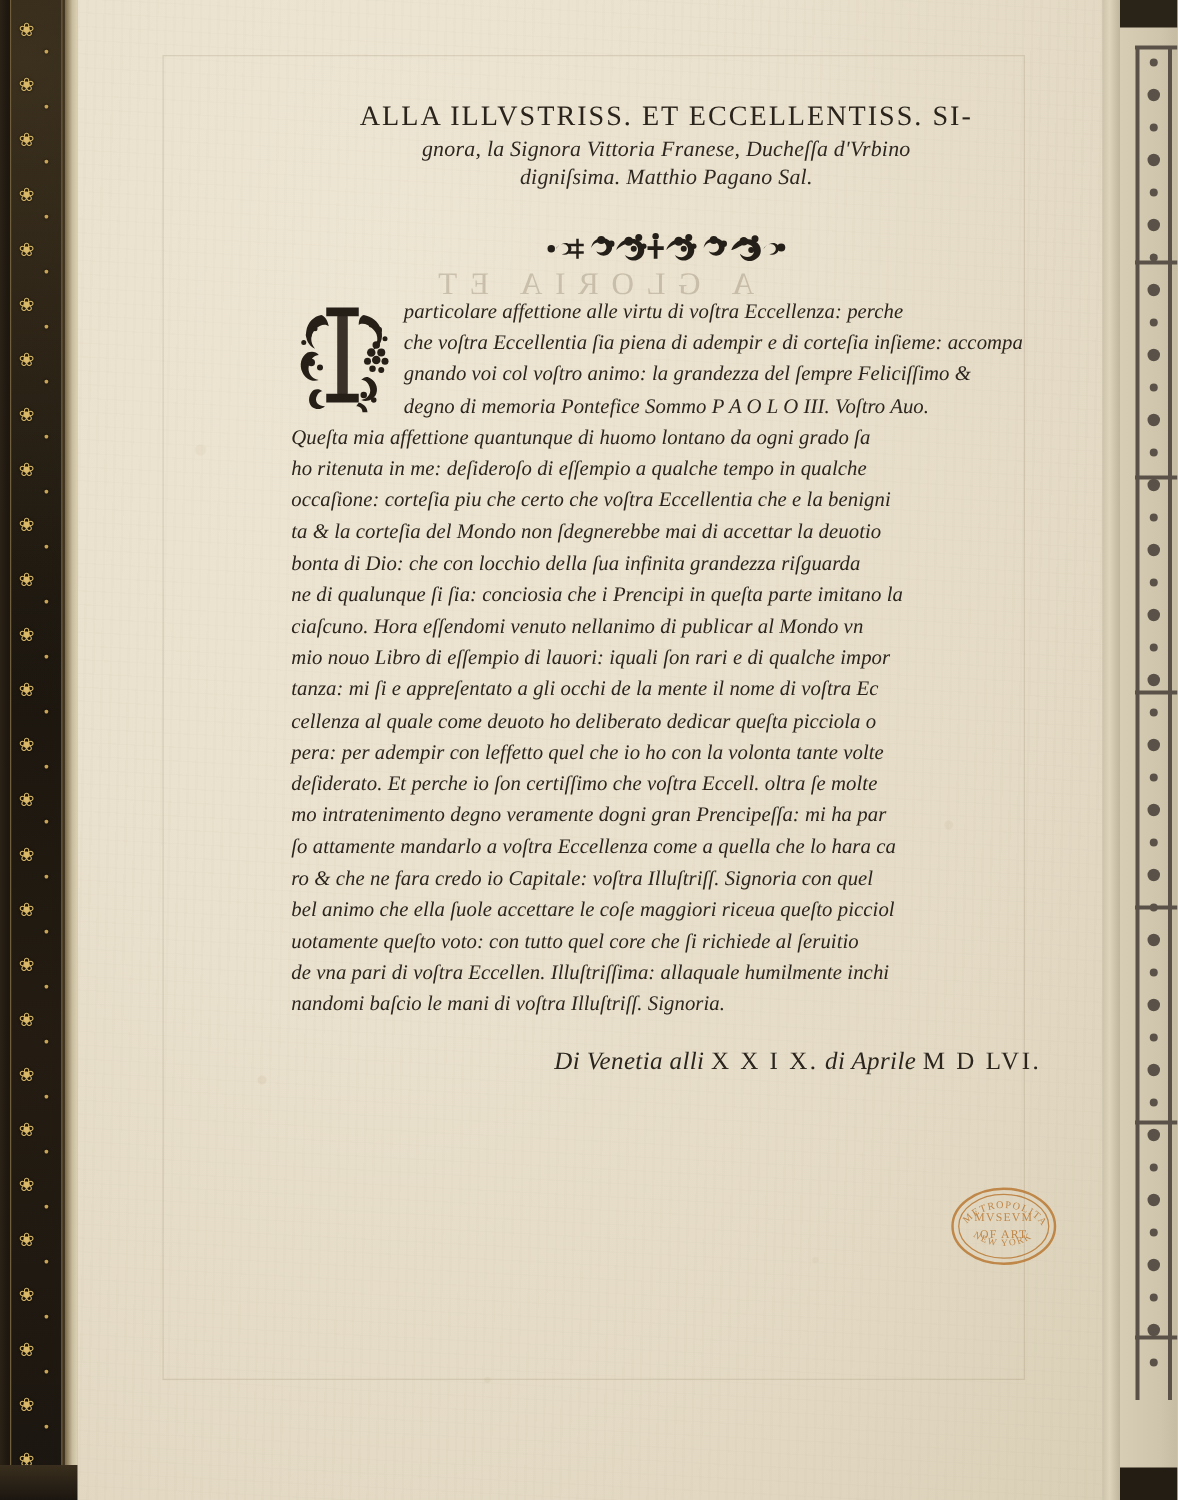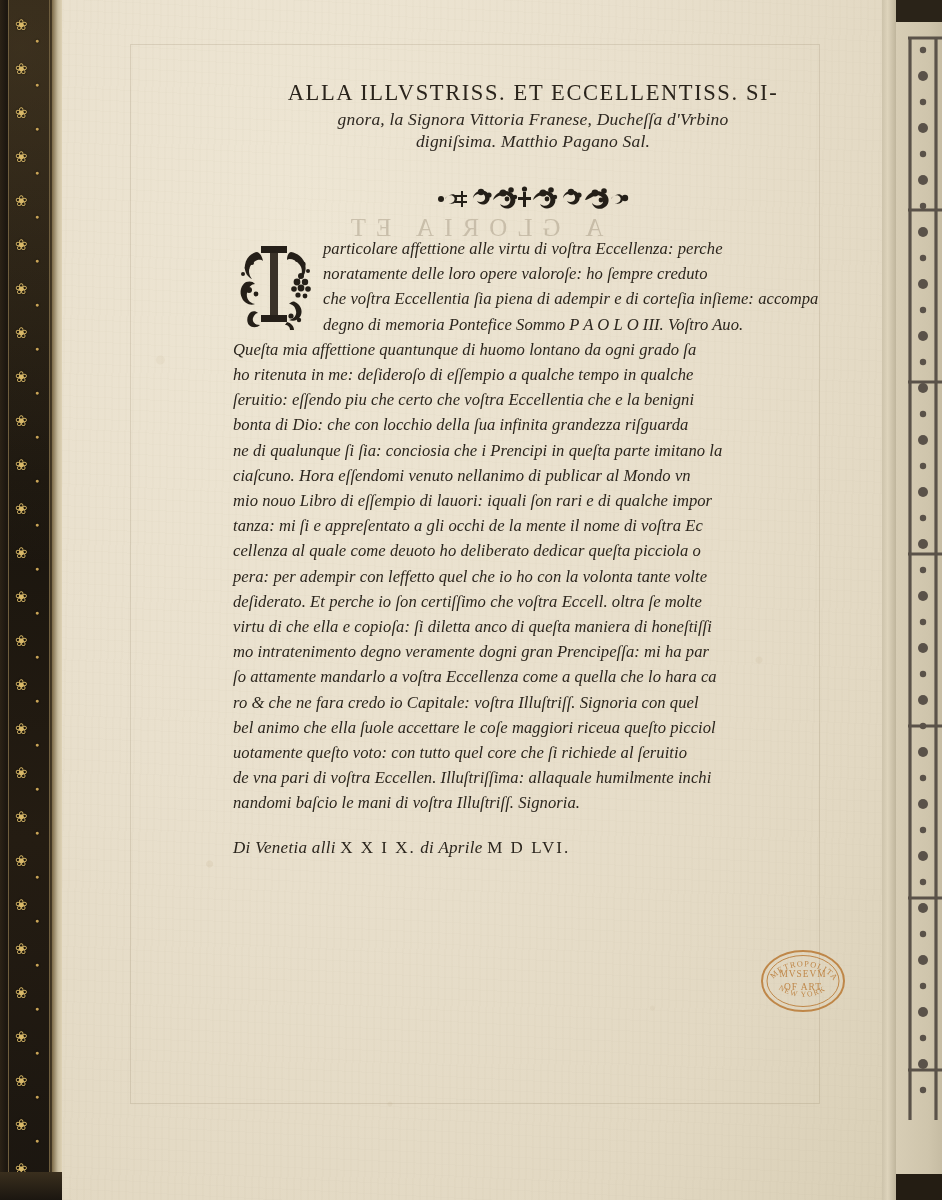--- a/index.html
+++ b/index.html
@@ -101,23 +101,23 @@
   .line { display:block; white-space:nowrap; }
 
   
   .initial {
     float:left; width:84px; height:92px; margin:2px 6px 0 0;
     position:relative;
   }
   .initial svg { position:absolute; left:0; top:0; }
 
   .dateline {
-    margin-top:22px; text-align:left;
+    margin-top:22px; text-align:right;
     font-family:"Liberation Serif", serif; font-style:italic;
-    font-size:17px; color:#2b251d; letter-spacing:.3px;
+    font-size:20px; color:#2b251d; letter-spacing:.3px;
   }
   .dateline .rom { font-style:normal; letter-spacing:2px; }
 
   
   .met-stamp {
     position:absolute; left:697px; top:948px; width:88px; height:66px;
     opacity:.82;
   }
   .met-stamp svg { display:block; }
 
@@ -303,35 +303,35 @@
               <path d="M62 64c5 2 8 8 6 13-2 5-8 7-12 5 5-1 8-5 7-9-1-5-4-7-7-7 2-2 4-3 6-2z"></path>
               <circle cx="58" cy="78" r="2.6"></circle>
                 <circle cx="66" cy="82" r="2.2"></circle>
               <path d="M54 84c4 1 7 4 7 8h-4c0-3-2-5-5-5z"></path>
             </g>
           </svg>
         </div>
 
         <p id="bodylines">
             <span class="line">particolare affettione alle virtu di voſtra Eccellenza: perche</span>
-            <span class="line">noratamente delle loro opere valoroſe: ho ſempre creduto</span>
             <span class="line">che voſtra Eccellentia ſia piena di adempir e di corteſia inſieme: accompa</span>
+            <span class="line">gnando voi col voſtro animo: la grandezza del ſempre Feliciſſimo &amp;</span>
             <span class="line">degno di memoria Pontefice Sommo  P A O L O  III.  Voſtro Auo.</span>
             <span class="line">Queſta mia affettione quantunque di huomo lontano da ogni grado ſa</span>
             <span class="line">ho ritenuta in me: deſideroſo di eſſempio a qualche tempo in qualche</span>
-            <span class="line">ſeruitio: eſſendo piu che certo che voſtra Eccellentia che e la benigni</span>
+            <span class="line">occaſione: corteſia piu che certo che voſtra Eccellentia che e la benigni</span>
+            <span class="line">ta &amp; la corteſia del Mondo non ſdegnerebbe mai di accettar la deuotio</span>
             <span class="line">bonta di Dio: che con locchio della ſua infinita grandezza riſguarda</span>
             <span class="line">ne di qualunque ſi ſia: conciosia che i Prencipi in queſta parte imitano la</span>
             <span class="line">ciaſcuno. Hora eſſendomi venuto nellanimo di publicar al Mondo vn</span>
             <span class="line">mio nouo Libro di eſſempio di lauori: iquali ſon rari e di qualche impor</span>
             <span class="line">tanza: mi ſi e appreſentato a gli occhi de la mente il nome di voſtra Ec</span>
             <span class="line">cellenza al quale come deuoto ho deliberato dedicar queſta picciola o</span>
             <span class="line">pera: per adempir con leffetto quel che io ho con la volonta tante volte</span>
             <span class="line">deſiderato. Et perche io ſon certiſſimo che voſtra Eccell. oltra ſe molte</span>
-            <span class="line">virtu di che ella e copioſa: ſi diletta anco di queſta maniera di honeſtiſſi</span>
             <span class="line">mo intratenimento degno veramente dogni gran Prencipeſſa: mi ha par</span>
             <span class="line">ſo attamente mandarlo a voſtra Eccellenza come a quella che lo hara ca</span>
             <span class="line">ro &amp; che ne fara credo io Capitale: voſtra Illuſtriſſ. Signoria con quel</span>
             <span class="line">bel animo che ella ſuole accettare le coſe maggiori riceua queſto picciol</span>
             <span class="line">uotamente queſto voto: con tutto quel core che ſi richiede al ſeruitio</span>
             <span class="line">de vna pari di voſtra Eccellen. Illuſtriſſima: allaquale humilmente inchi</span>
             <span class="line">nandomi baſcio le mani di voſtra Illuſtriſſ. Signoria.</span>
           </p>
       </div>
 

